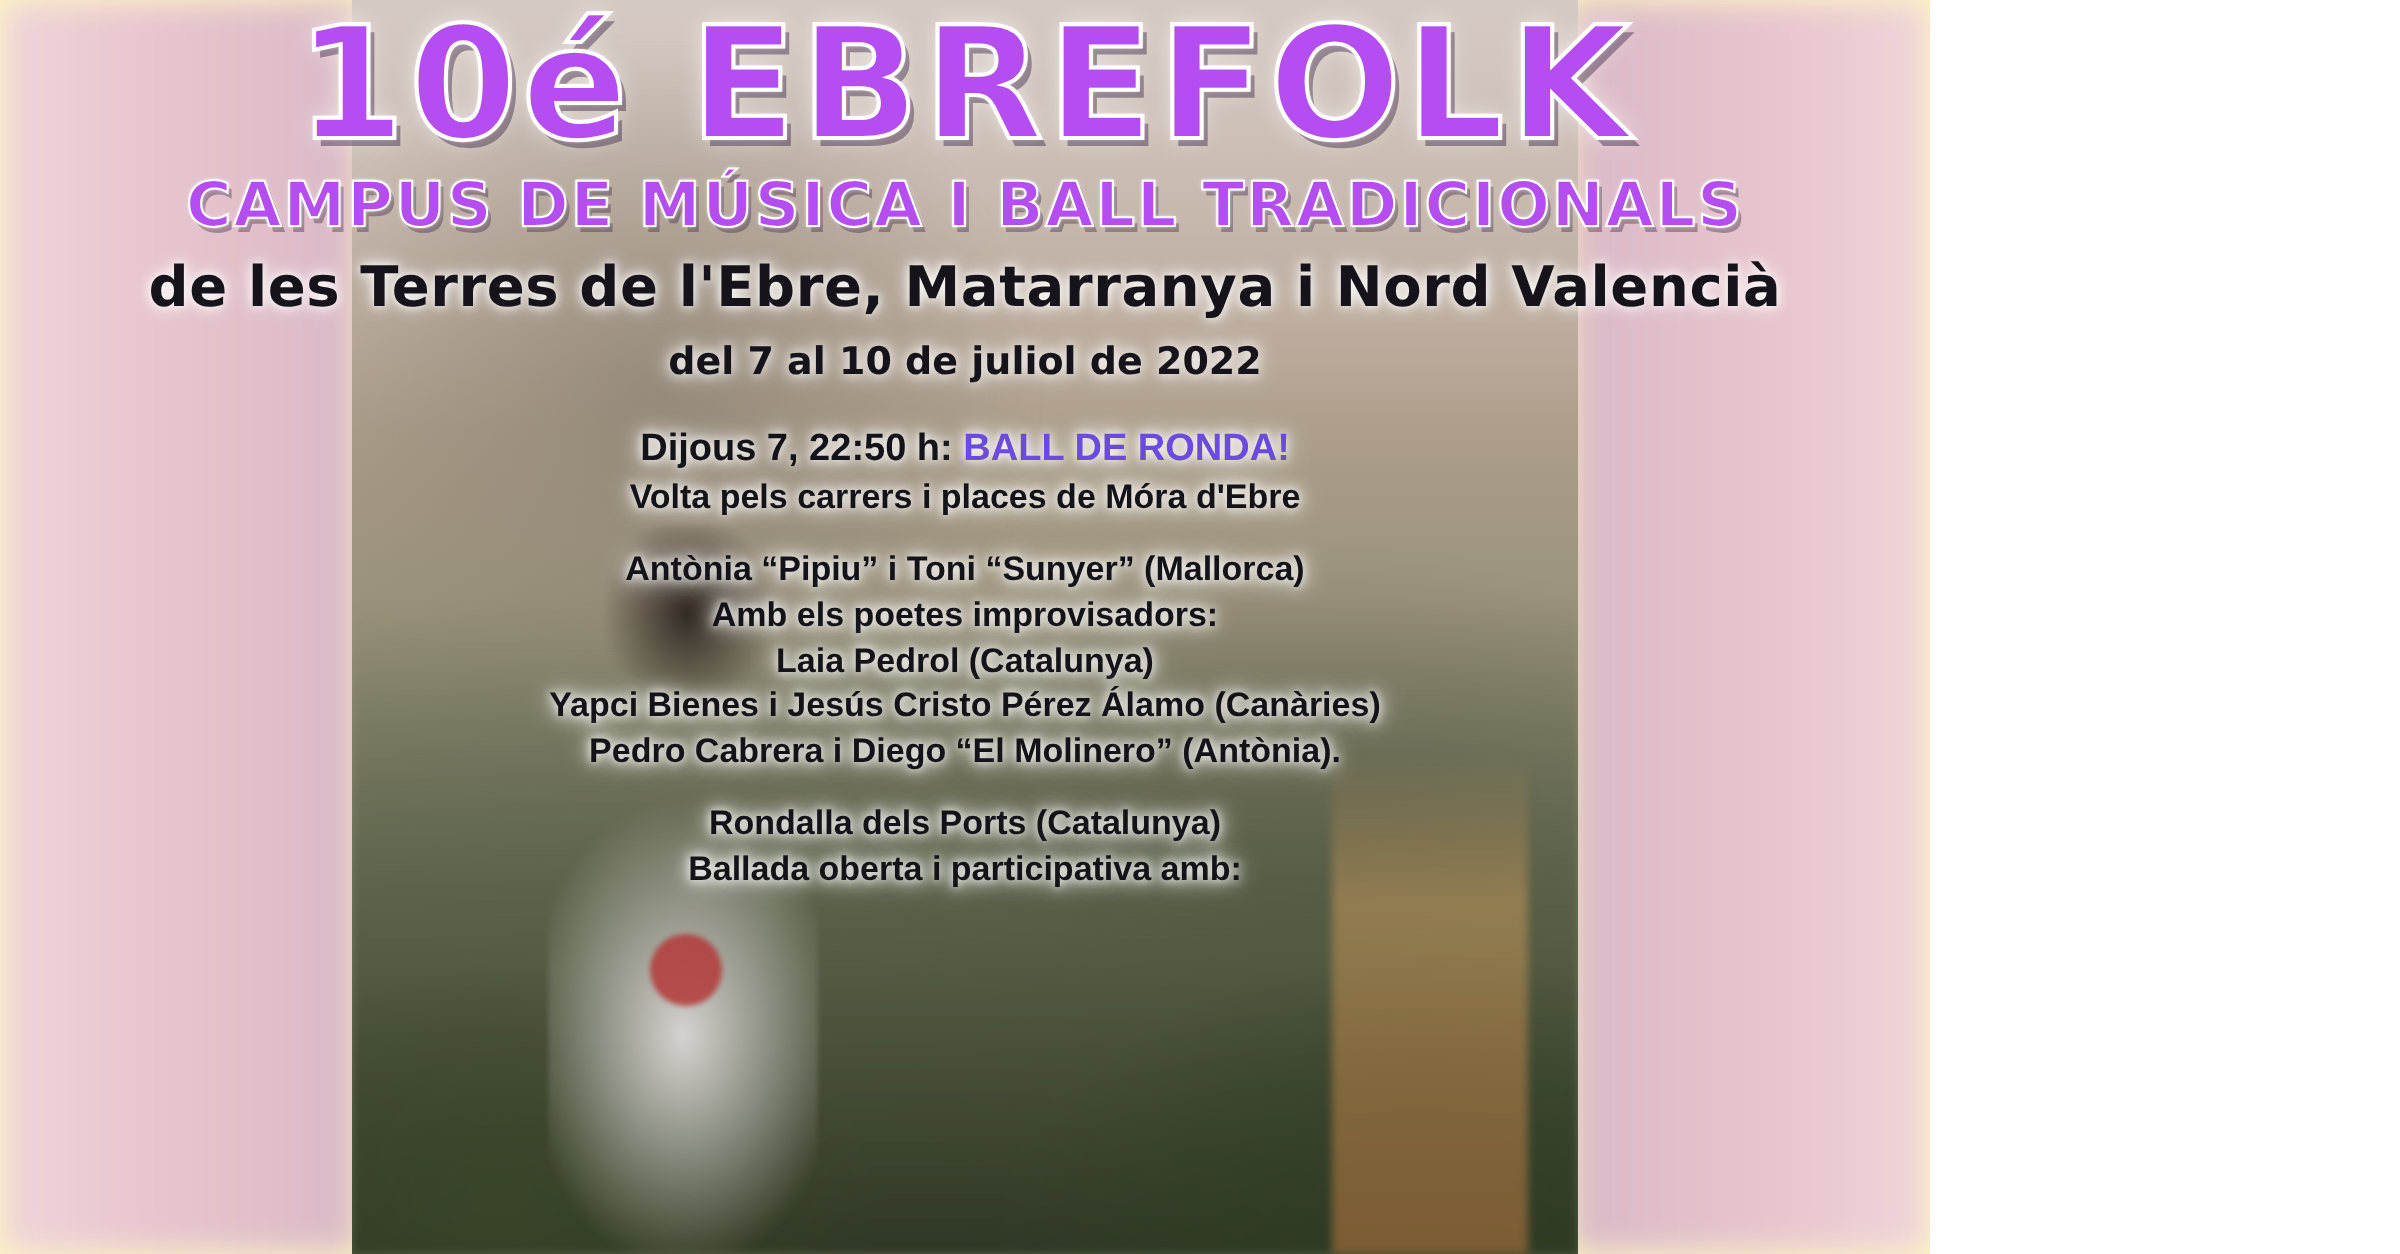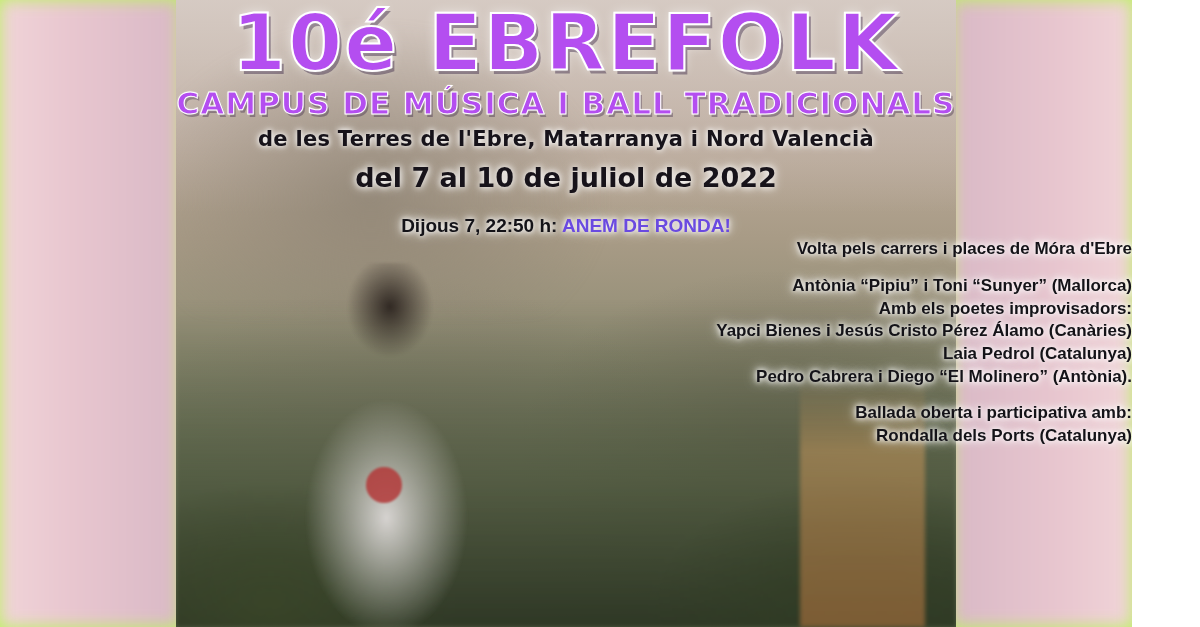--- a/index.html
+++ b/index.html
@@ -4,22 +4,22 @@
 <style>
   * { box-sizing: border-box; }
   html, body {
     margin: 0; padding: 0;
     width: 1200px; height: 627px;
     overflow: hidden;
     font-family: "Liberation Sans", sans-serif;
   }
   #poster {
     position: relative;
-    width: 1132px; height: 627px;
-    background: #bef264;
+    width: 965px; height: 627px;
+    background: #fef9c3;
     overflow: hidden;
   }
   
   .side-band {
     position: absolute;
     top: 0; bottom: 0;
     width: 180px;
     background: linear-gradient(90deg, #f0d4d8 0%, #e8c6cf 40%, #d9b9c6 100%);
     filter: blur(8px);
     z-index: 1;
@@ -121,31 +121,31 @@
     letter-spacing: 1px;
     color: #b44ef0;
     -webkit-text-stroke: 1px #ffffff;
     text-shadow: 0 0 2px #fff, 2px 3px 0 rgba(60,40,70,0.4);
     margin: 6px 0 0 0;
     line-height: 1.05;
   }
   .subtitle2 {
     font-family: "DejaVu Sans", sans-serif;
     font-weight: bold;
-    font-size: 21px;
+    font-size: 28px;
     color: #17131a;
     text-shadow: 0 0 5px rgba(255,255,255,0.95), 0 0 9px rgba(255,255,255,0.9);
     margin: 8px 0 0 0;
     line-height: 1.18;
     letter-spacing: .3px;
   }
   .dates {
     font-family: "DejaVu Sans", sans-serif;
     font-weight: bold;
-    font-size: 27px;
+    font-size: 19px;
     color: #17131a;
     text-shadow: 0 0 6px rgba(255,255,255,0.95), 0 0 11px rgba(255,255,255,0.9);
     margin: 10px 0 0 0;
   }
   .place {
     font-family: "DejaVu Sans", sans-serif;
     font-weight: bold;
     font-size: 37px;
     color: #b44ef0;
     -webkit-text-stroke: 1px #ffffff;
@@ -161,21 +161,21 @@
     font-weight: bold;
     color: #141318;
     line-height: 1.33;
     text-shadow:
       0 0 5px rgba(255,255,255,0.98),
       0 0 9px rgba(255,255,255,0.92),
       0 0 14px rgba(255,255,255,0.8);
   }
   .line.head { font-size: 19px; }
   .line .hl { color: #6a4ae0; }
-  .line.sub { font-size: 17px; text-align: right; }
+  .line.sub { font-size: 17px; }
 </style>
 </head>
 <body>
 
 <div id="poster">
 
   <div class="side-band left"></div>
   <div class="side-band right"></div>
 
   <div class="photo">
@@ -192,33 +192,33 @@
 
     <h1 class="title">10é EBREFOLK</h1>
     <h2 class="subtitle">CAMPUS DE MÚSICA I BALL TRADICIONALS</h2>
     <p class="subtitle2">de les Terres de l'Ebre, Matarranya i Nord Valencià</p>
     <p class="dates">del 7 al 10 de juliol de 2022</p>
 
     <div class="program">
 
       <div class="block">
         <div class="line head">
-          <span>Dijous 7, 22:50 h: </span><span class="hl">ANEM DE RONDA!</span><span></span>
+          <span>Dijous 7, 22:50 h: </span><span class="hl">BALL DE RONDA!</span><span></span>
         </div>
         <div class="line sub">Volta pels carrers i places de Móra d'Ebre</div>
       </div>
 
       <div class="block">
         <div class="line sub">Antònia “Pipiu” i Toni “Sunyer” (Mallorca)</div>
         <div class="line sub">Amb els poetes improvisadors:</div>
+        <div class="line sub">Laia Pedrol (Catalunya)</div>
         <div class="line sub">Yapci Bienes i Jesús Cristo Pérez Álamo (Canàries)</div>
-        <div class="line sub">Laia Pedrol (Catalunya)</div>
         <div class="line sub">Pedro Cabrera i Diego “El Molinero” (Antònia).</div>
       </div>
 
       <div class="block">
+        <div class="line sub">Rondalla dels Ports (Catalunya)</div>
         <div class="line sub">Ballada oberta i participativa amb:</div>
-        <div class="line sub">Rondalla dels Ports (Catalunya)</div>
       </div>
 
     </div>
   </div>
 </div>
 
 </body></html>

